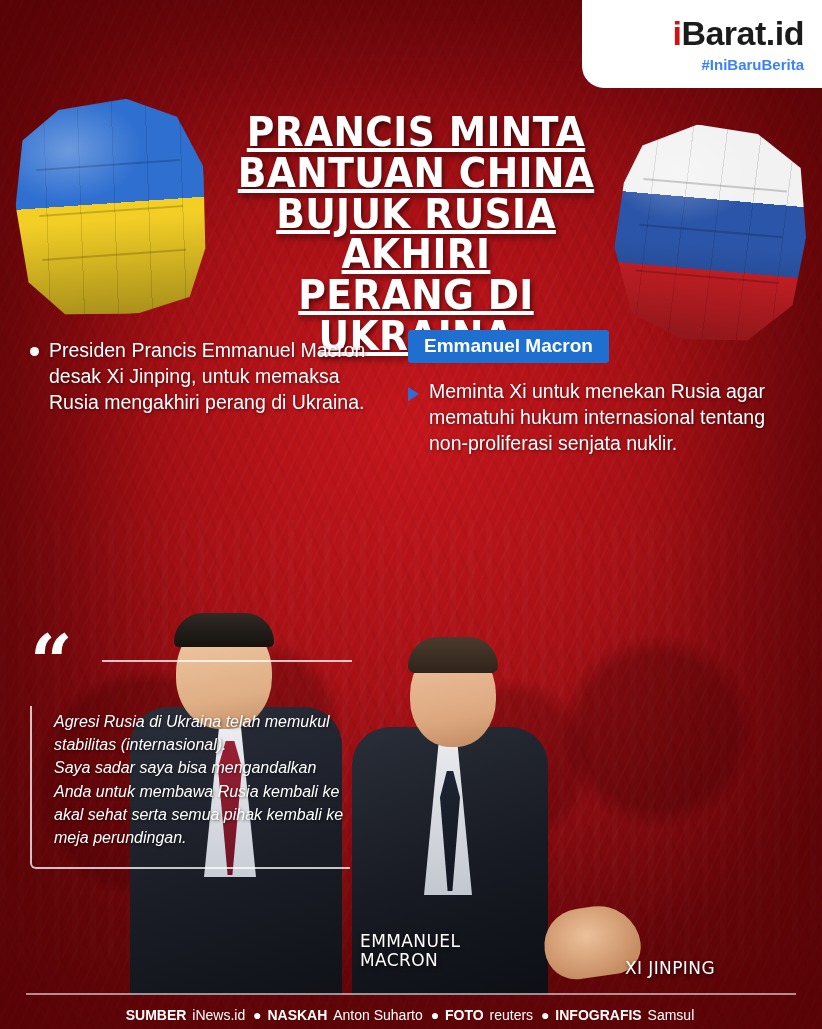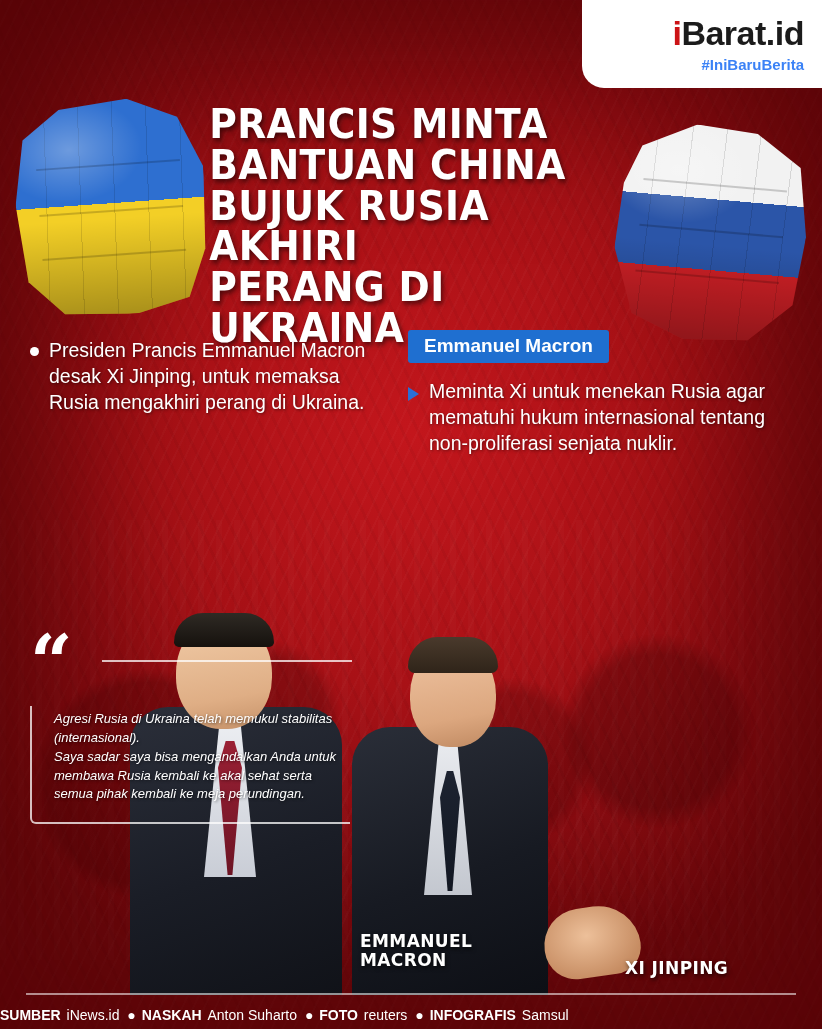--- a/index.html
+++ b/index.html
@@ -109,23 +109,25 @@
   .knuckle-line {
     position: absolute;
     left: 12%; right: 12%;
     height: 2px;
     background: rgba(0,0,0,.18);
   }
 
   
   .headline {
     position: absolute;
-    left: 196px; top: 104px;
+    left: 196px; top: 112px;
     width: 440px;
+    text-align: center;
     z-index: 5;
+    text-decoration: underline;
   }
   .headline div {
     font-family: "DejaVu Sans", sans-serif;
     font-weight: bold;
     font-size: 40px;
     line-height: 1.02;
     letter-spacing: 0.4px;
     text-transform: uppercase;
     text-shadow: 2px 3px 6px rgba(0,0,0,.55);
     transform: scaleX(0.94);
@@ -201,21 +203,21 @@
     background: rgba(255,255,255,.75);
   }
   .quote-frame {
     margin-top: 14px;
     border-left: 2px solid rgba(255,255,255,.75);
     border-bottom: 2px solid rgba(255,255,255,.75);
     border-bottom-left-radius: 6px;
     padding: 4px 0 18px 22px;
   }
   .quote-text {
-    font-size: 13px;
+    font-size: 16px;
     font-style: italic;
     line-height: 1.45;
     text-shadow: 1px 1px 3px rgba(0,0,0,.55);
     white-space: pre-line;
   }
 
   
   .photo {
     position: absolute;
     right: 0; bottom: 34px;
@@ -301,41 +303,42 @@
     position: absolute;
     left: 192px; bottom: 18px;
     width: 96px; height: 70px;
     background: radial-gradient(ellipse at 45% 40%, #edc09a, #c68c62 75%);
     border-radius: 40px 46px 30px 34px;
     transform: rotate(-8deg);
   }
   .caption {
     position: absolute;
     font-family: "DejaVu Sans", sans-serif;
-    font-weight: bold;
+    font-weight: normal;
     font-size: 17px;
     line-height: 1.08;
     letter-spacing: .4px;
     text-shadow: 1px 2px 4px rgba(0,0,0,.7);
     z-index: 8;
   }
   .cap-macron { left: 360px; bottom: 60px; }
   .cap-xi { left: 625px; bottom: 52px; }
 
   
   .footer-rule {
     position: absolute;
     left: 26px; right: 26px; bottom: 34px;
     height: 2px;
     background: rgba(255,255,255,.55);
     z-index: 9;
   }
   .footer {
     position: absolute;
     left: 0; right: 0; bottom: 6px;
+    text-align: center;
     font-size: 14px;
     z-index: 9;
   }
   .footer b { font-weight: bold; }
   .footer span { margin: 0 2px; }
   .sep { color: #ffffff; }
 </style>
 </head>
 <body>
 

